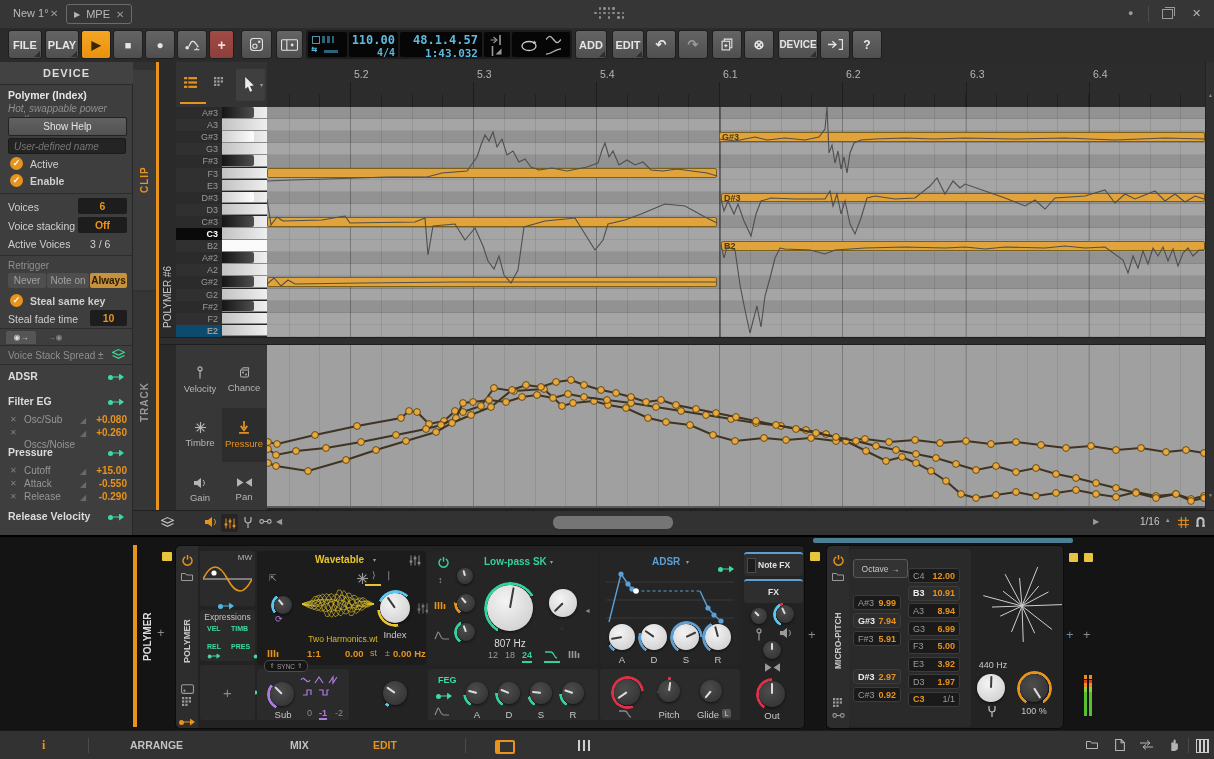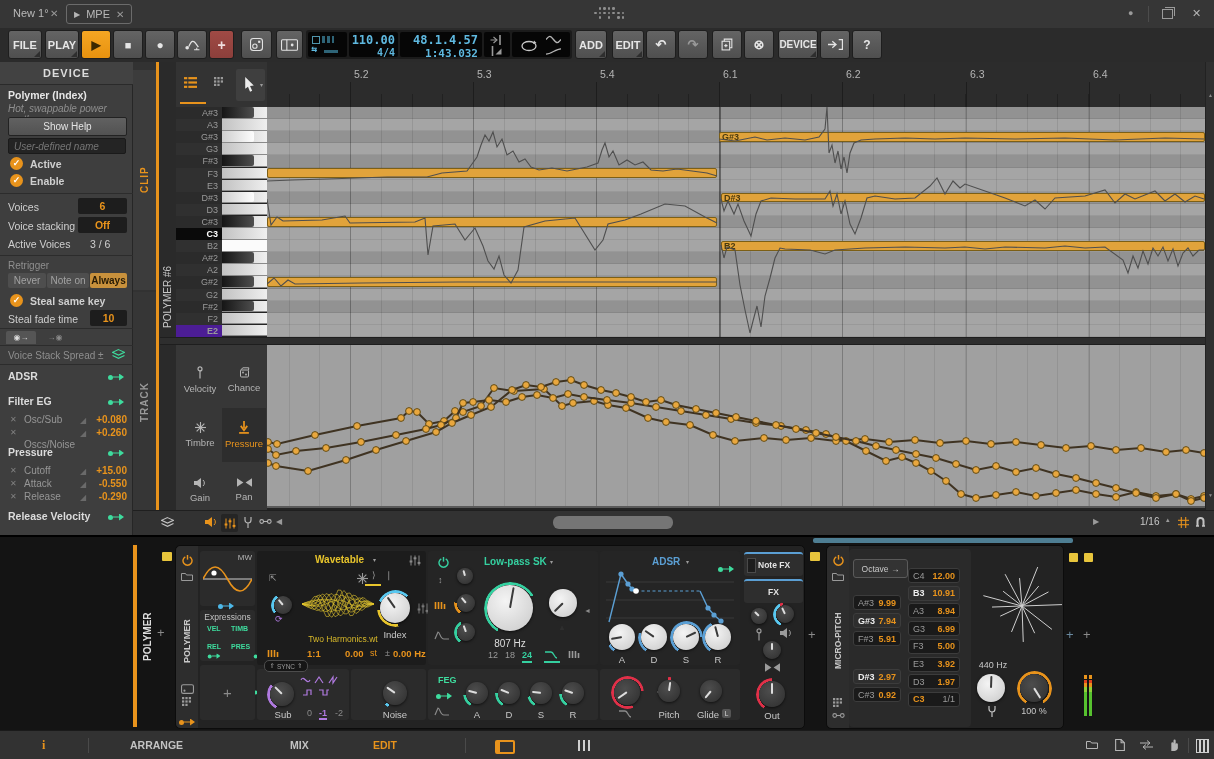--- a/index.html
+++ b/index.html
@@ -247,21 +247,21 @@
     <div class="tbtn" style="left:852px;width:30px;font-size:12px;">?</div>
   </div>
 
   <div class="r" id="inspector">
     <div class="r" id="insp-header">DEVICE</div>
     <div class="r insp-t" style="left:8px;top:27px;font-weight:bold;color:#e6e6e6;">Polymer (Index)</div>
     <div class="r insp-dim" style="left:8px;top:41px;font-style:italic;">Hot, swappable power synth</div>
     <div class="r" style="left:8px;top:55px;width:117px;height:17px;background:linear-gradient(#616161,#525252);border:1px solid #222;border-radius:2px;color:#e3e3e3;font-size:10px;display:flex;align-items:center;justify-content:center;">Show Help</div>
     <input class="r" style="left: 8px; top: 76px; width: 106px; height: 14px; background: rgb(36, 36, 36); border: 1px solid rgb(26, 26, 26); border-radius: 2px; color: rgb(153, 153, 153); font-style: italic; font-size: 10px; padding: 0px 5px; font-family: &quot;Liberation Sans&quot;, sans-serif;" placeholder="User-defined name">
     <div class="chk" style="left:10px;top:95px;">✓</div>
-    <span class="r insp-t" style="left:30px;top:96px;font-weight:bold;">Active</span>
+    <span class="r insp-t" style="left:30px;top:96px;font-weight:normal;">Active</span>
     <div class="chk" style="left:10px;top:112px;">✓</div>
     <span class="r insp-t" style="left:30px;top:113px;font-weight:bold;">Enable</span>
     <div class="sep" style="top:131px;"></div>
 
     <span class="r insp-t" style="left:8px;top:139px;">Voices</span>
     <div class="valbox" style="left:78px;top:136px;width:49px;height:16px;">6</div>
     <span class="r insp-t" style="left:8px;top:158px;">Voice stacking</span>
     <div class="valbox" style="left:78px;top:155px;width:49px;height:16px;">Off</div>
     <span class="r insp-t" style="left:8px;top:176px;">Active Voices</span>
     <span class="r insp-t" style="left:90px;top:176px;">3 / 6</span>
@@ -481,21 +481,21 @@
       <div class="namecell" style="position: absolute; left: 0px; top: 96.8421px; width: 46px; height: 12.1053px; line-height: 12.1053px; background: rgb(48, 48, 48); color: rgb(154, 154, 154); font-weight: normal;">D3</div>
       <div class="namecell" style="position: absolute; left: 0px; top: 108.947px; width: 46px; height: 12.1053px; line-height: 12.1053px; background: rgb(43, 43, 43); color: rgb(154, 154, 154); font-weight: normal;">C#3</div>
       <div class="namecell" style="position: absolute; left: 0px; top: 121.053px; width: 46px; height: 12.1053px; line-height: 12.1053px; background: rgb(10, 10, 10); color: rgb(255, 255, 255); font-weight: bold;">C3</div>
       <div class="namecell" style="position: absolute; left: 0px; top: 133.158px; width: 46px; height: 12.1053px; line-height: 12.1053px; background: rgb(48, 48, 48); color: rgb(154, 154, 154); font-weight: normal;">B2</div>
       <div class="namecell" style="position: absolute; left: 0px; top: 145.263px; width: 46px; height: 12.1053px; line-height: 12.1053px; background: rgb(43, 43, 43); color: rgb(154, 154, 154); font-weight: normal;">A#2</div>
       <div class="namecell" style="position: absolute; left: 0px; top: 157.368px; width: 46px; height: 12.1053px; line-height: 12.1053px; background: rgb(48, 48, 48); color: rgb(154, 154, 154); font-weight: normal;">A2</div>
       <div class="namecell" style="position: absolute; left: 0px; top: 169.474px; width: 46px; height: 12.1053px; line-height: 12.1053px; background: rgb(43, 43, 43); color: rgb(154, 154, 154); font-weight: normal;">G#2</div>
       <div class="namecell" style="position: absolute; left: 0px; top: 181.579px; width: 46px; height: 12.1053px; line-height: 12.1053px; background: rgb(48, 48, 48); color: rgb(154, 154, 154); font-weight: normal;">G2</div>
       <div class="namecell" style="position: absolute; left: 0px; top: 193.684px; width: 46px; height: 12.1053px; line-height: 12.1053px; background: rgb(43, 43, 43); color: rgb(154, 154, 154); font-weight: normal;">F#2</div>
       <div class="namecell" style="position: absolute; left: 0px; top: 205.789px; width: 46px; height: 12.1053px; line-height: 12.1053px; background: rgb(48, 48, 48); color: rgb(154, 154, 154); font-weight: normal;">F2</div>
-      <div class="namecell" style="position: absolute; left: 0px; top: 217.895px; width: 46px; height: 12.1053px; line-height: 12.1053px; background: #4c1d95; color: rgb(154, 154, 154); font-weight: bold;">E2</div>
+      <div class="namecell" style="position: absolute; left: 0px; top: 217.895px; width: 46px; height: 12.1053px; line-height: 12.1053px; background: #0c4a6e; color: rgb(154, 154, 154); font-weight: bold;">E2</div>
     </div>
   <div class="r" id="keys">
       <div style="position: absolute; left: 0px; top: 0px; width: 45px; height: 11.6053px; background: linear-gradient(to right, rgb(194, 194, 194), rgb(239, 239, 239)); border-bottom: 0.5px solid rgb(138, 138, 138); box-sizing: border-box;">
         <div style="position: absolute; left: 0px; top: 0px; width: 32px; height: 100%; border-radius: 0px 2px 2px 0px; background: linear-gradient(to right, rgb(21, 21, 21), rgb(78, 78, 78));"></div>
       </div>
       <div style="position: absolute; left: 0px; top: 12.1053px; width: 45px; height: 11.6053px; background: linear-gradient(to right, rgb(194, 194, 194), rgb(239, 239, 239)); border-bottom: 0.5px solid rgb(138, 138, 138); box-sizing: border-box;"></div>
       <div style="position: absolute; left: 0px; top: 24.2105px; width: 45px; height: 11.6053px; background: linear-gradient(to right, rgb(194, 194, 194), rgb(239, 239, 239)); border-bottom: 0.5px solid rgb(138, 138, 138); box-sizing: border-box;">
         <div style="position: absolute; left: 0px; top: 0px; width: 32px; height: 100%; border-radius: 0px 2px 2px 0px; background: linear-gradient(to right, rgb(207, 207, 207), rgb(253, 253, 253));"></div>
       </div>
       <div style="position: absolute; left: 0px; top: 36.3158px; width: 45px; height: 11.6053px; background: linear-gradient(to right, rgb(194, 194, 194), rgb(239, 239, 239)); border-bottom: 0.5px solid rgb(138, 138, 138); box-sizing: border-box;"></div>
@@ -1014,23 +1014,20 @@
               <path d="M16,10 L20,4 L24,10"></path>
               <path d="M30,10 L34,4 L34,10 L38,4"></path>
             <path d="M4,22 h4 v-5 h4 v5"></path>
               <path d="M20,17 h4 v5 h4 v-5 h2"></path>
           </g>
         </svg>
         <span class="r" style="left:50px;top:39px;color:#8a8a8a;font-size:9px;">0</span>
         <span class="r" style="left:62px;top:39px;color:#b07ae0;font-size:9px;font-weight:bold;border-bottom:2px solid #b07ae0;">-1</span>
         <span class="r" style="left:78px;top:39px;color:#8a8a8a;font-size:9px;">-2</span>
       </div>
-      <div class="cell" style="left:175px;top:123px;width:75px;height:51px;">
-        <span class="klab" style="left:44px;top:40px;">Noise</span>
-      </div>
 
       <div class="cell" style="left:252px;top:5px;width:170px;height:114px;background:#252525;">
         <span class="icn r" style="left:10px;top:6px;color:#35d0a0;">
             <svg width="11" height="11" viewBox="0 0 10 10">
               <path d="M3,1.6 A4.1,4.1 0 1 0 7,1.6" fill="none" stroke="currentColor" stroke-width="1.3"></path>
               <line x1="5" y1="0" x2="5" y2="4.2" stroke="currentColor" stroke-width="1.3"></line>
             </svg>
           </span>
         <span class="r" style="left:56px;top:5px;color:#35d0a0;font-size:10px;font-weight:bold;">Low-pass SK</span>
         <span class="r" style="left:122px;top:7px;color:#9a9a9a;font-size:6px;">▾</span>

